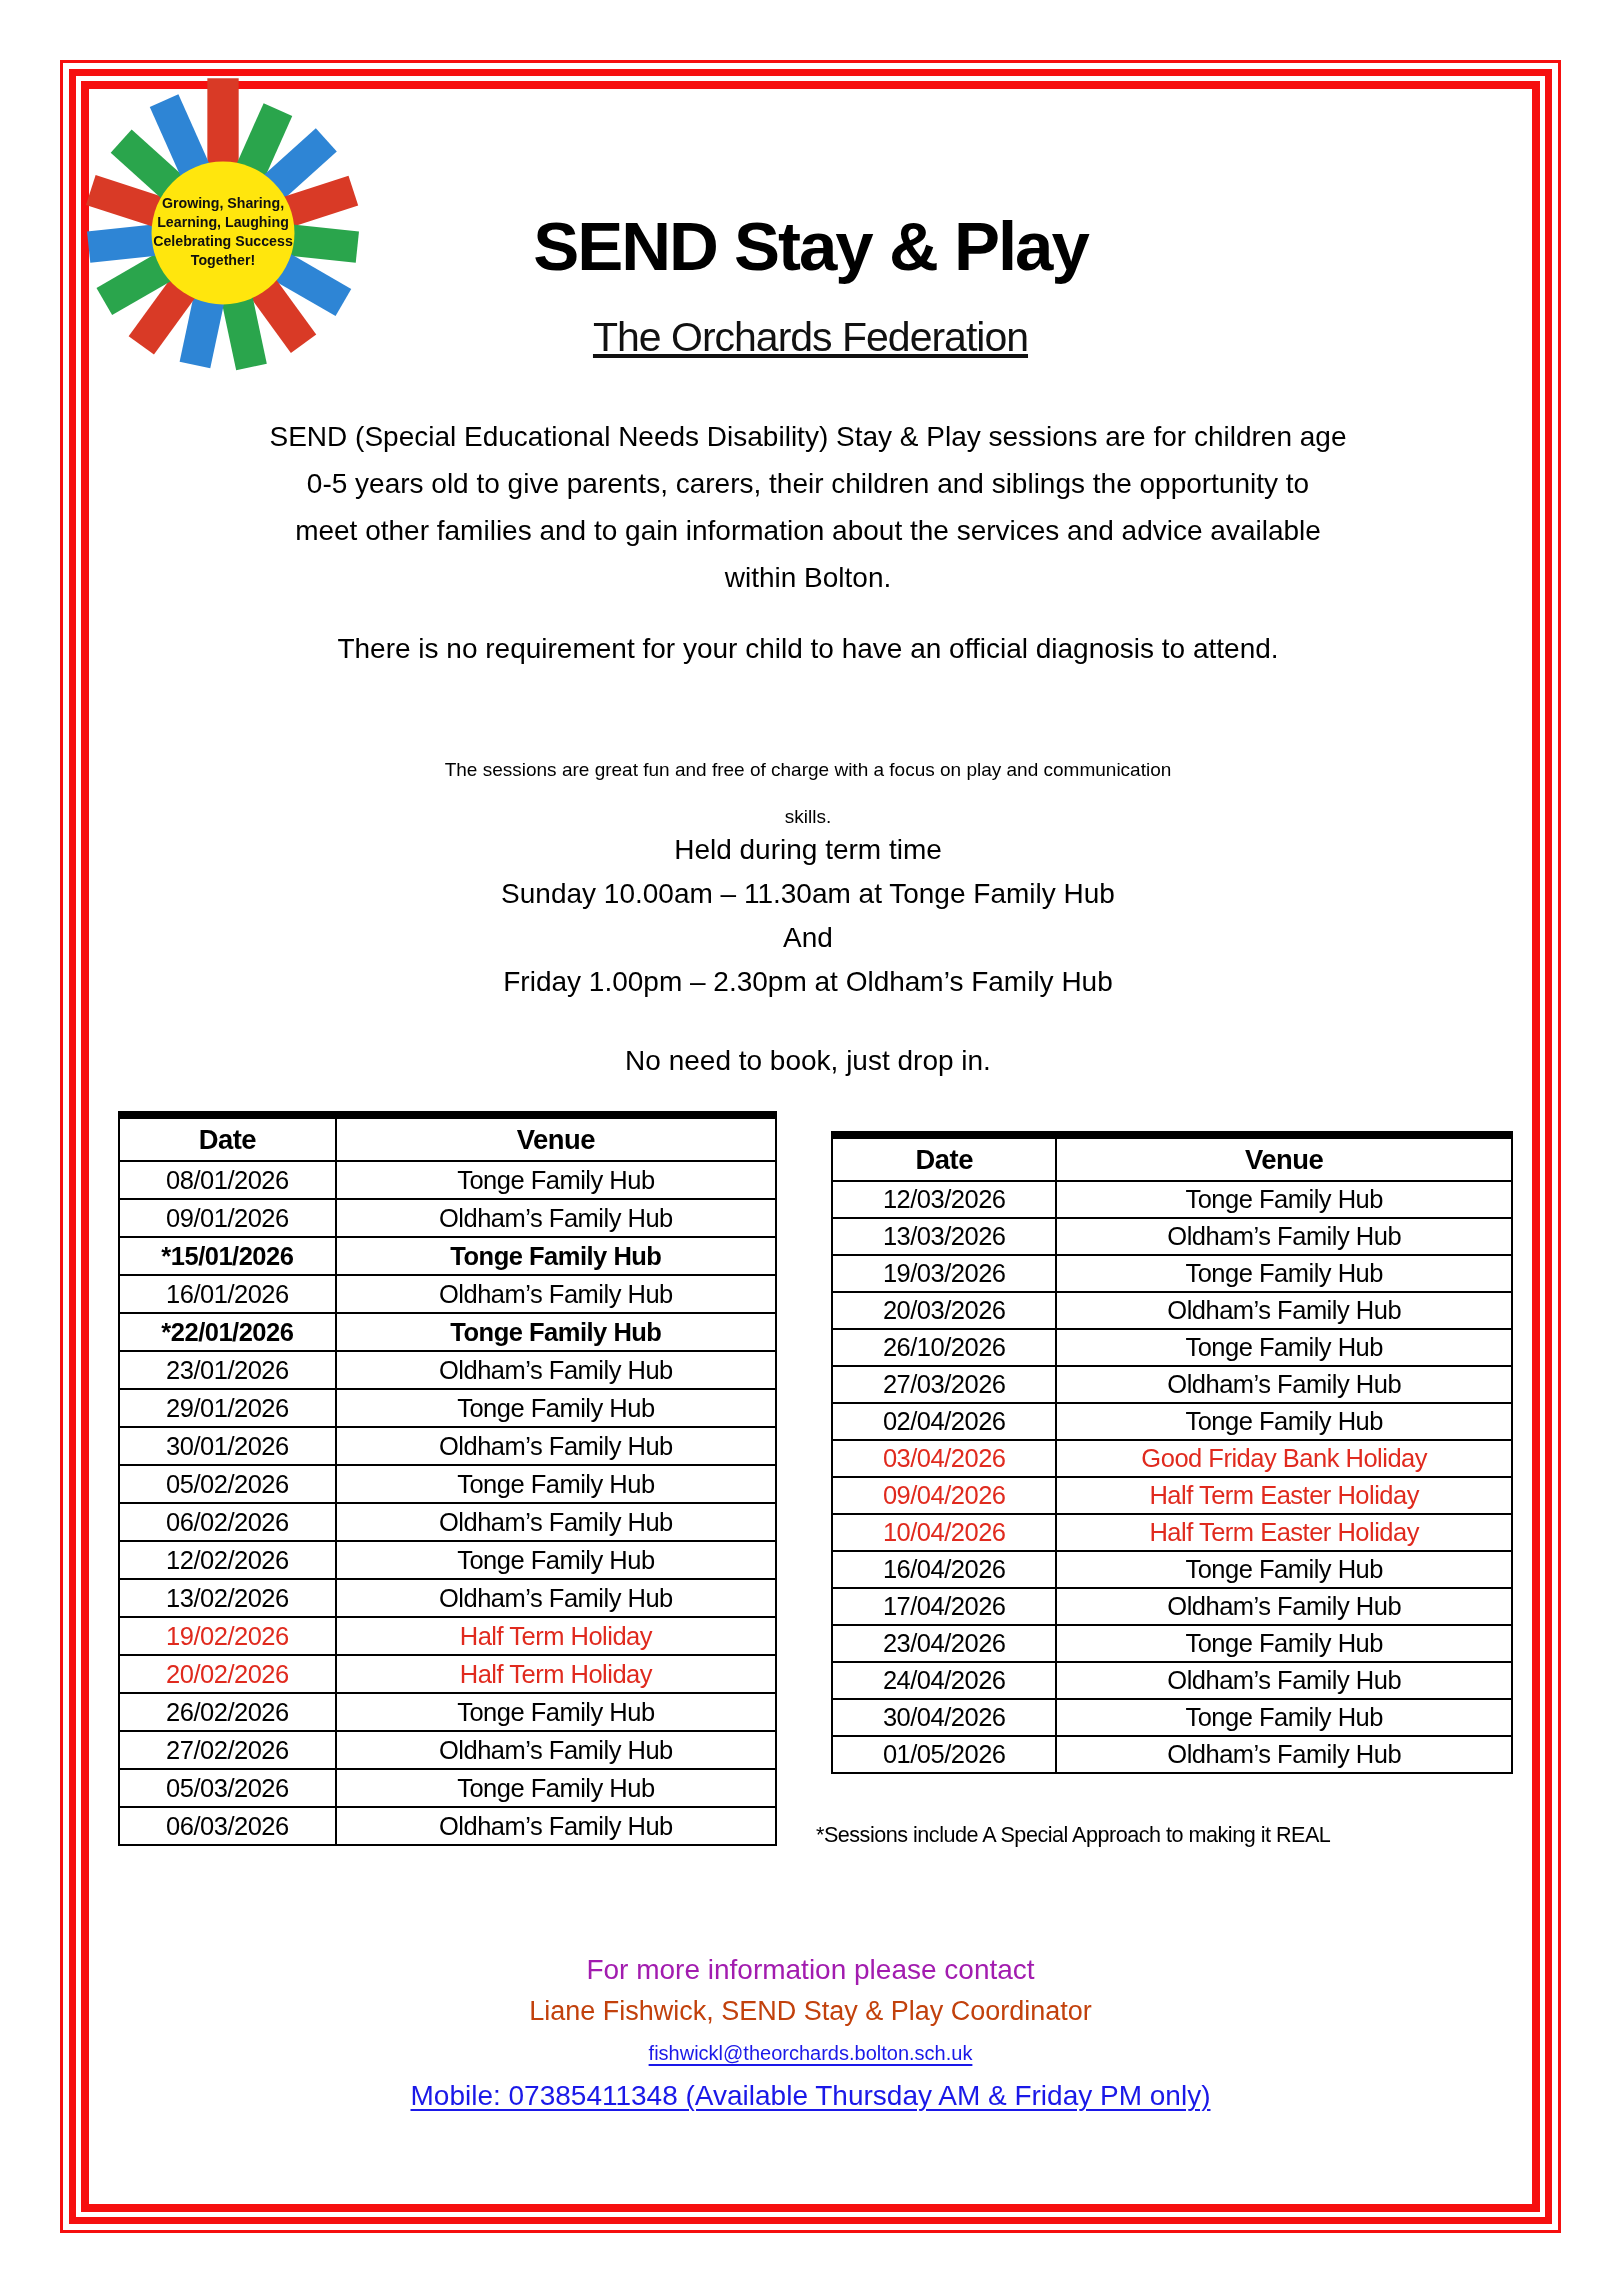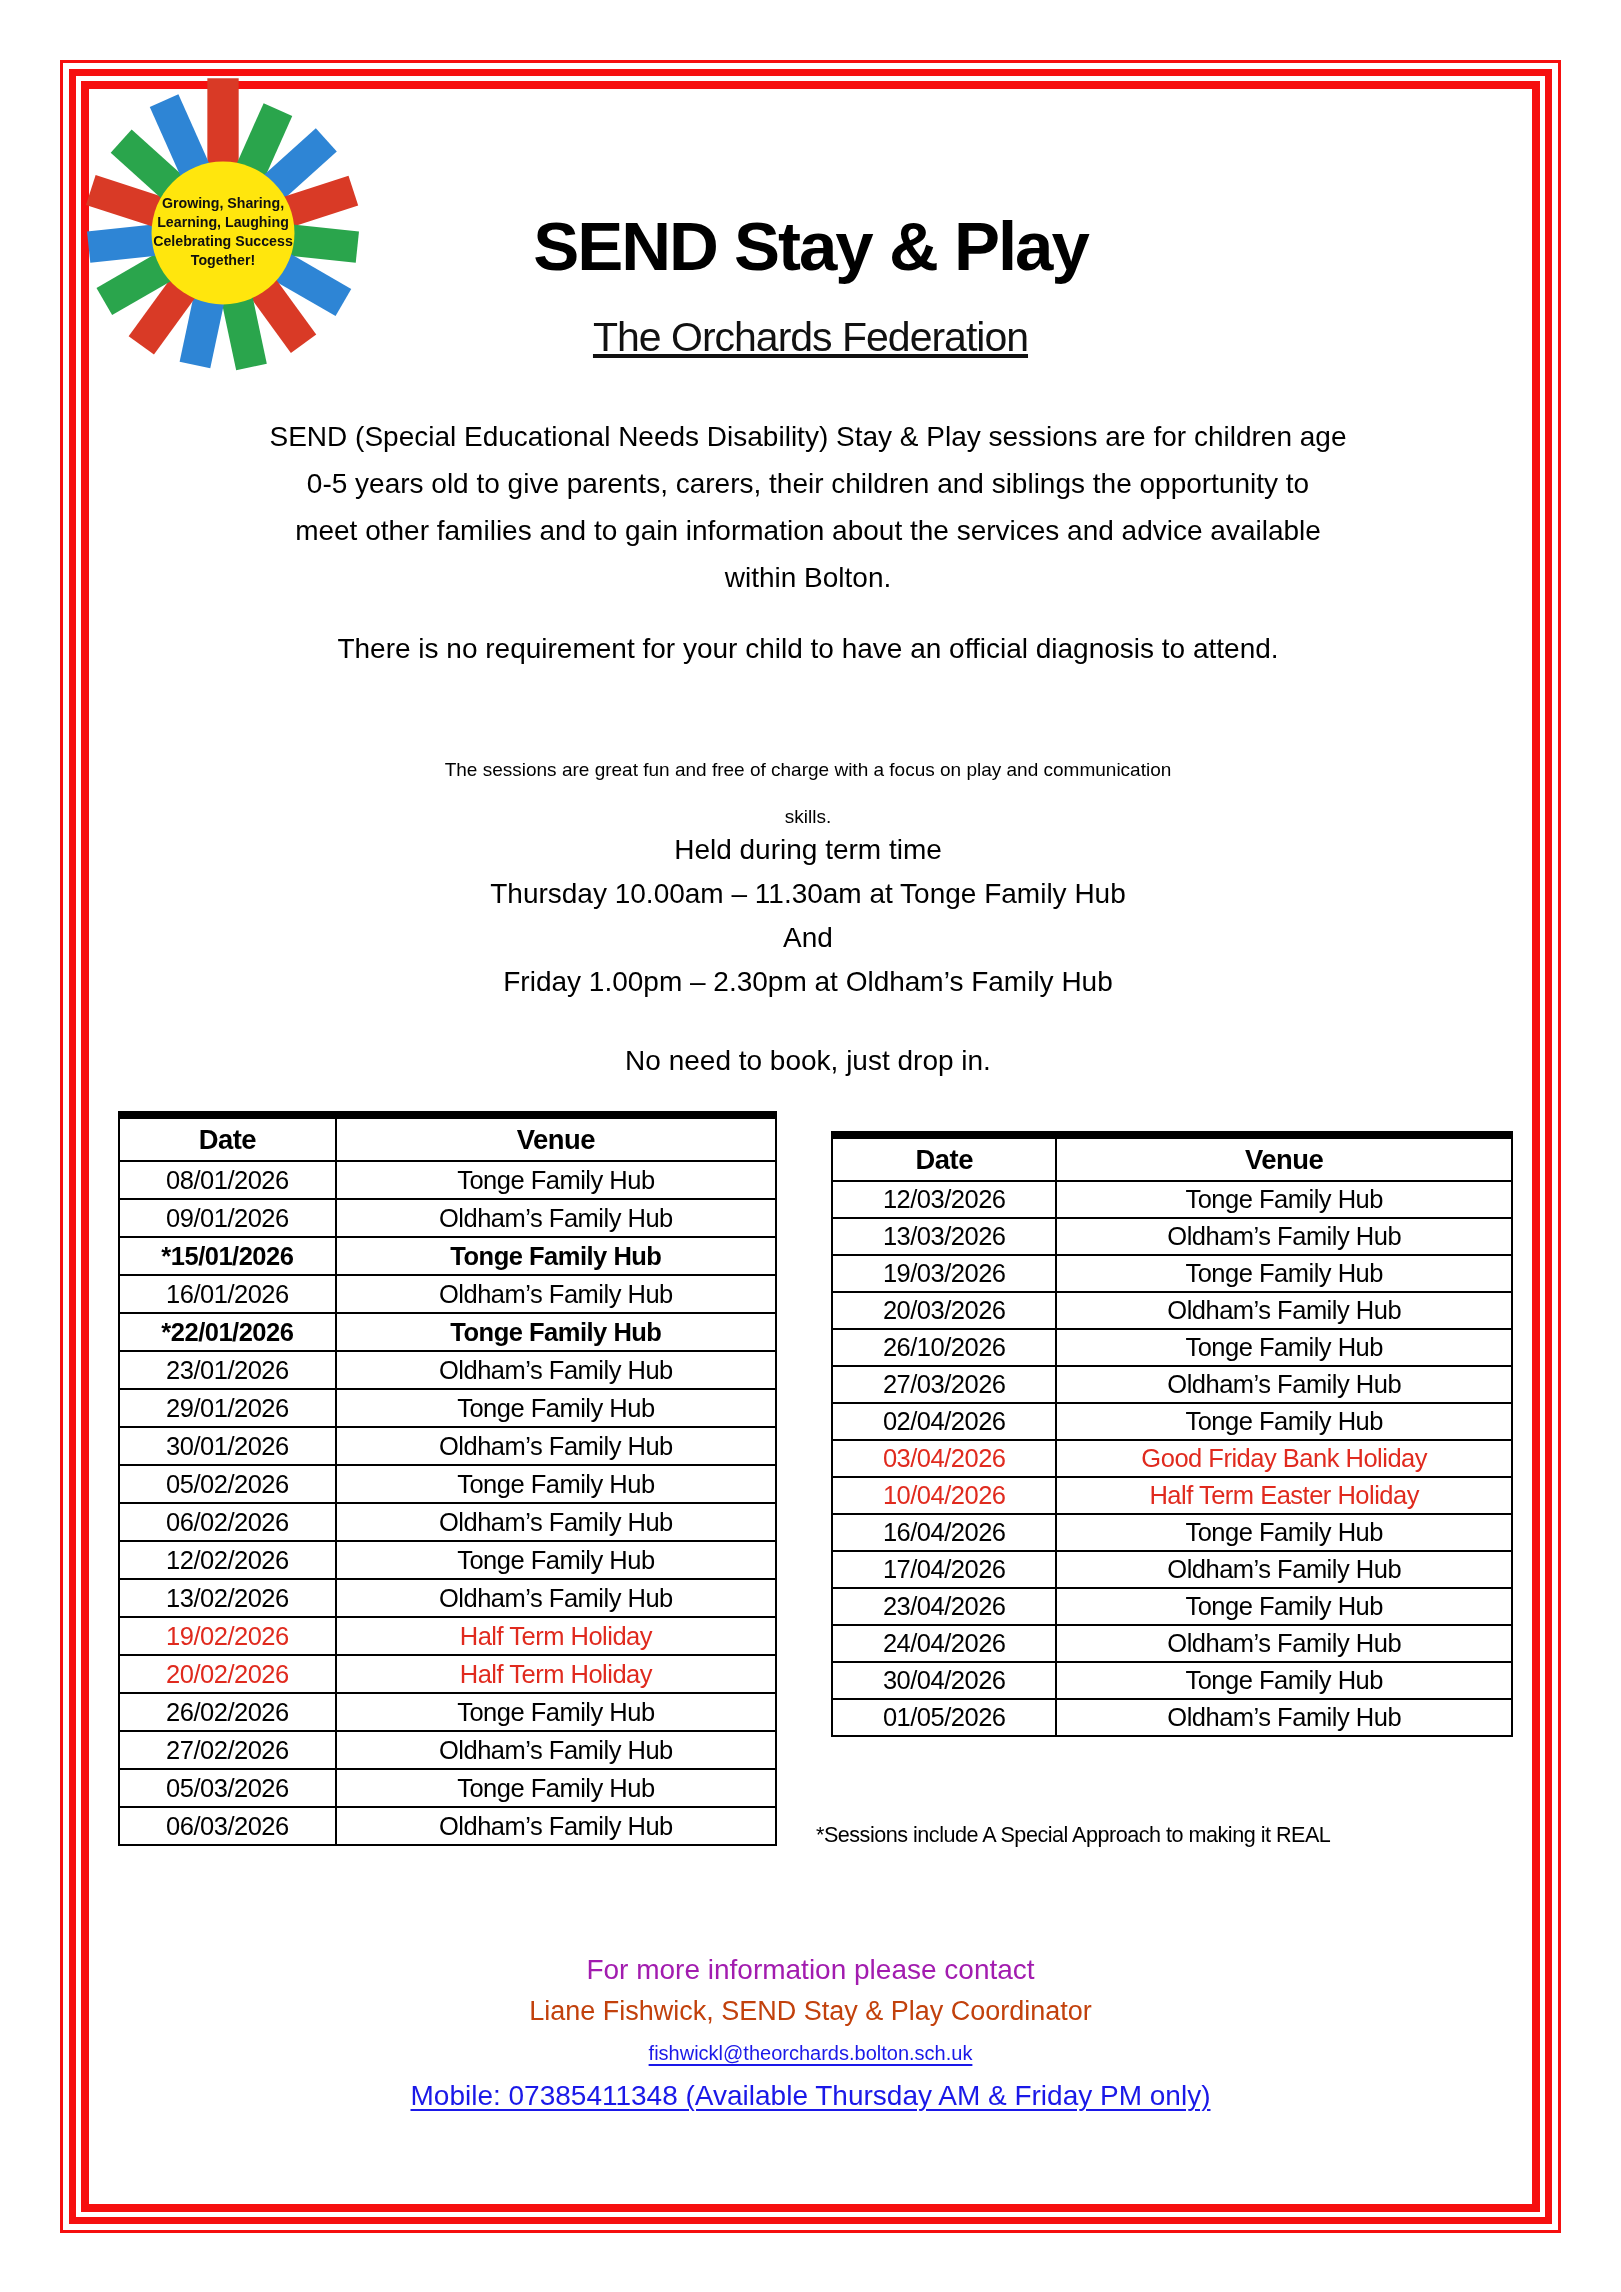--- a/index.html
+++ b/index.html
@@ -119,21 +119,21 @@
 
   <div class="para" id="para-2">There is no requirement for your child to have an official diagnosis to attend.</div>
 
   <div class="para" id="para-3">
     <span class="ln">The sessions are great fun and free of charge with a focus on play and communication</span>
     <span class="ln">skills.</span>
   </div>
 
   <div class="para" id="schedule">
     <span class="ln">Held during term time</span>
-    <span class="ln">Thursday 10.00am – 11.30am at Tonge Family Hub</span>
+    <span class="ln">Sunday 10.00am – 11.30am at Tonge Family Hub</span>
     <span class="ln">And</span>
     <span class="ln">Friday 1.00pm – 2.30pm at Oldham’s Family Hub</span>
   </div>
 
   <div class="para" id="drop-in">No need to book, just drop in.</div>
 
   <table class="sched" id="left-table">
     <colgroup>
         <col class="c-date">
         <col class="c-venue">
@@ -258,20 +258,24 @@
         </tr>
         <tr>
           <td>02/04/2026</td>
           <td>Tonge Family Hub</td>
         </tr>
         <tr class="red">
           <td>03/04/2026</td>
           <td>Good Friday Bank Holiday</td>
         </tr>
         <tr class="red">
+          <td>09/04/2026</td>
+          <td>Half Term Easter Holiday</td>
+        </tr>
+        <tr class="red">
           <td>10/04/2026</td>
           <td>Half Term Easter Holiday</td>
         </tr>
         <tr>
           <td>16/04/2026</td>
           <td>Tonge Family Hub</td>
         </tr>
         <tr>
           <td>17/04/2026</td>
           <td>Oldham’s Family Hub</td>

